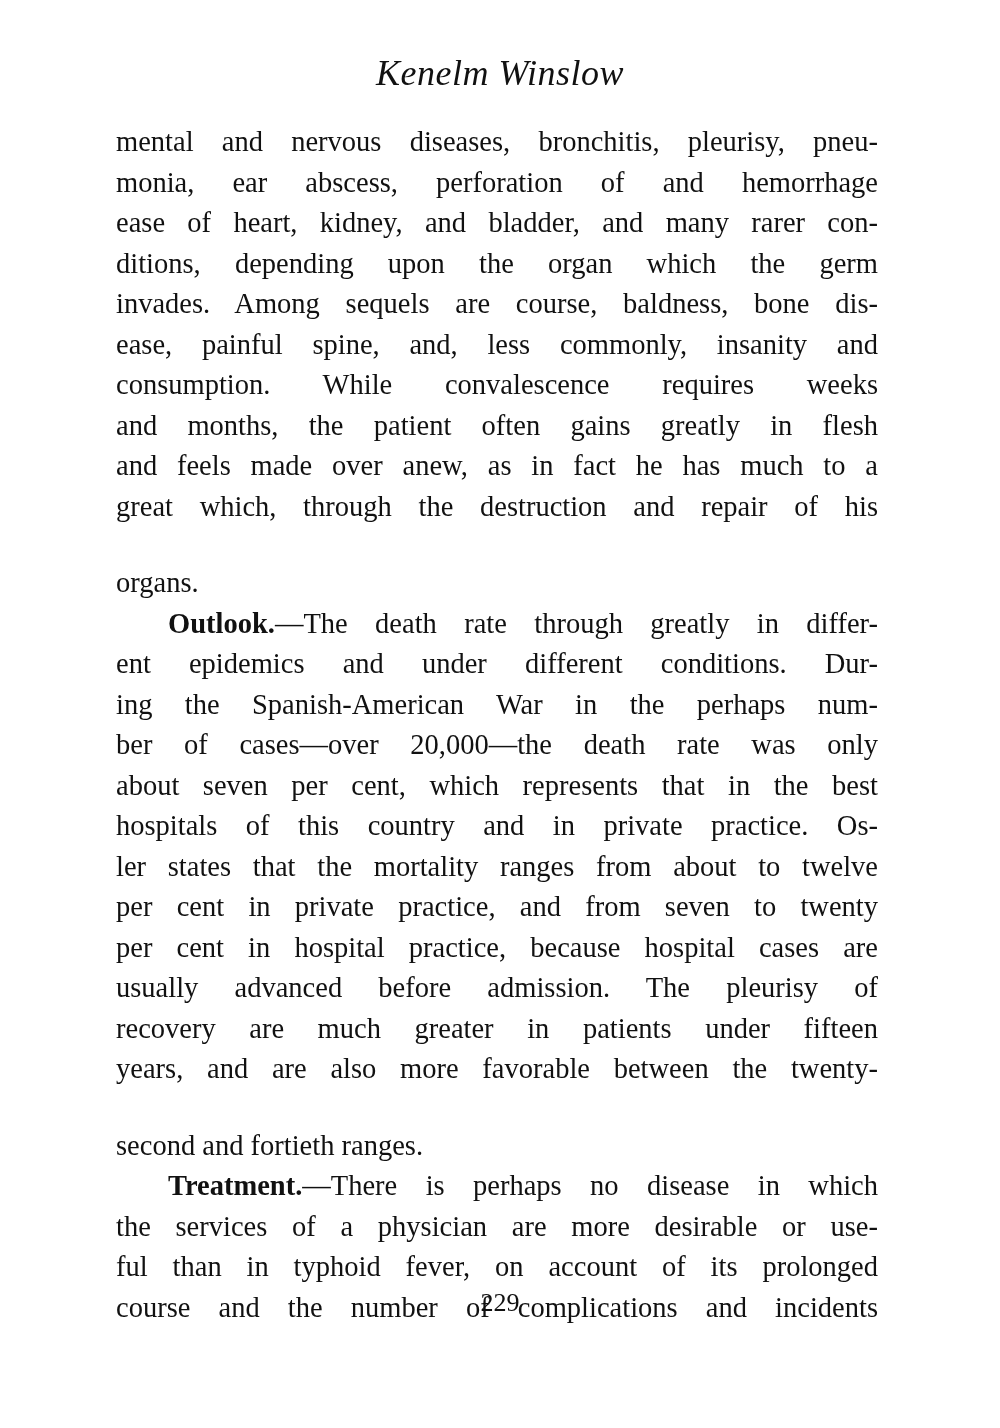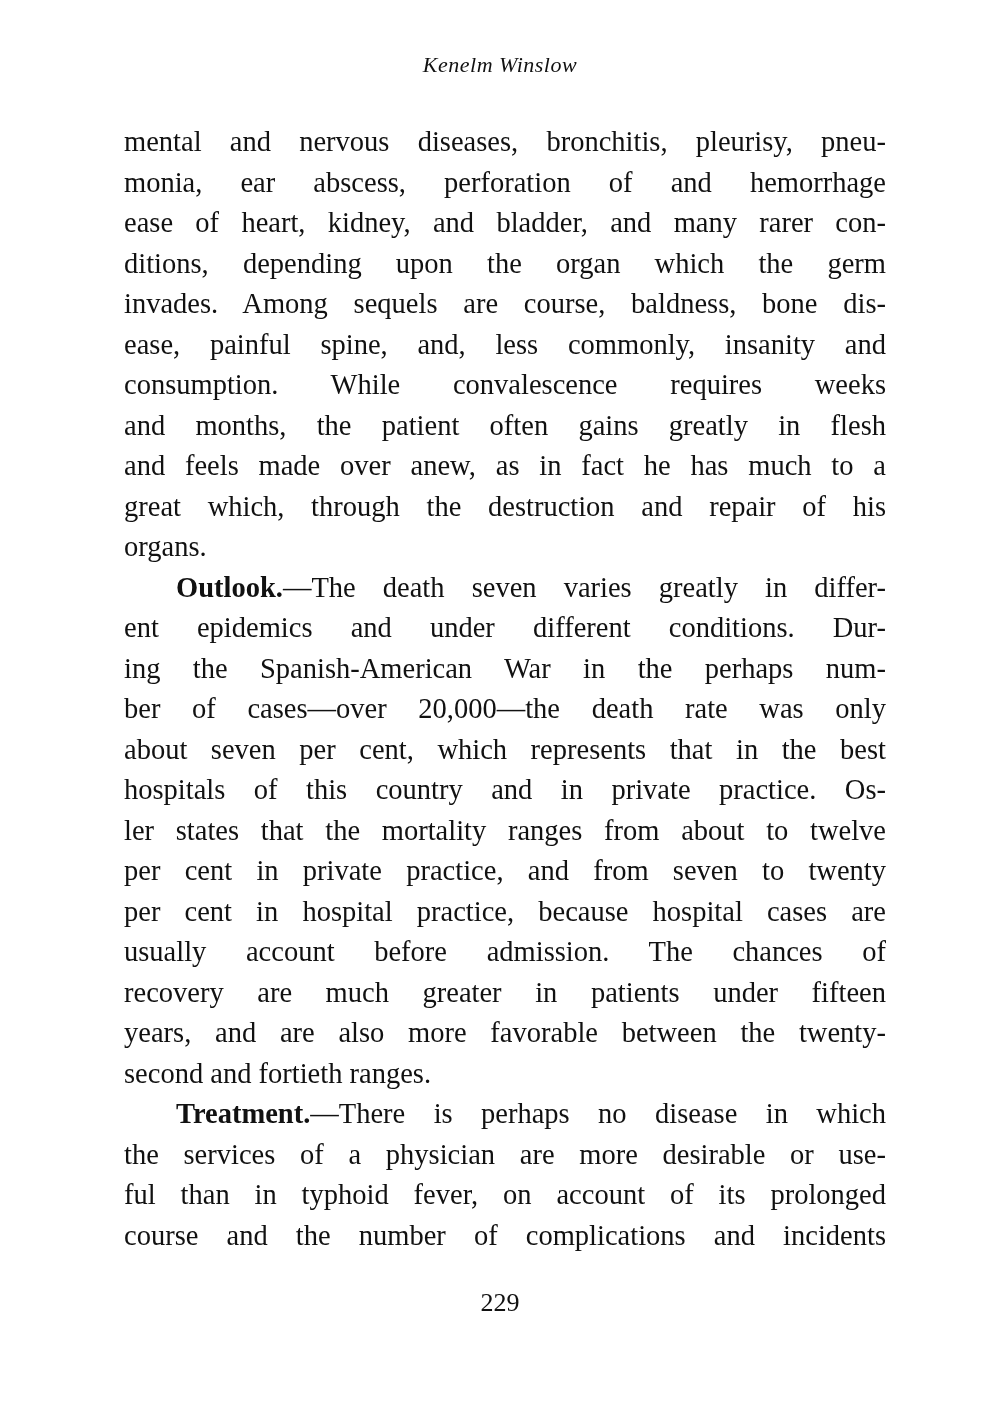--- a/index.html
+++ b/index.html
@@ -1,26 +1,26 @@
 <!DOCTYPE html>
 <html><head>
 <meta charset="utf-8">
 <style>
   html, body { margin: 0; padding: 0; background: #ffffff; }
   body { width: 1000px; height: 1428px; position: relative; overflow: hidden; color: #111; }
   .header {
     position: absolute; top: 52px; left: 0; width: 1000px; text-align: center;
-    font-family: "Liberation Serif", serif; font-style: italic; font-size: 22px; letter-spacing: 0.5px;
+    font-family: "Liberation Serif", serif; font-style: italic; font-size: 36px; letter-spacing: 0.5px;
   }
   .body-text {
-    position: absolute; top: 122px; left: 124px; width: 762px;
+    position: absolute; top: 122px; left: 116px; width: 762px;
     font-family: "Liberation Serif", serif; font-size: 28.5px; line-height: 40.5px;
   }
   .line { display: block; text-align: justify; text-align-last: justify; white-space: nowrap; height: 40.5px; }
-  .line.last { text-align-last: left; }
+  .line.last { text-align-last: left; margin-top: 36px; }
   .indent { padding-left: 52px; }
   .runin { font-weight: bold; }
   .page-number {
     position: absolute; top: 1288px; left: 0; width: 1000px; text-align: center;
     font-family: "Liberation Serif", serif; font-size: 26px;
   }
 </style>
 </head>
 <body>
 
@@ -35,30 +35,30 @@
     <span class="line">invades. Among sequels are course, baldness, bone dis-</span>
     <span class="line">ease, painful spine, and, less commonly, insanity and</span>
     <span class="line">consumption. While convalescence requires weeks</span>
     <span class="line">and months, the patient often gains greatly in flesh</span>
     <span class="line">and feels made over anew, as in fact he has much to a</span>
     <span class="line">great which, through the destruction and repair of his</span>
     <span class="line last">organs.</span>
   </div>
 
   <div>
-    <span class="line indent"><span class="runin">Outlook.</span><span>—The death seven varies greatly in differ-</span></span>
+    <span class="line indent"><span class="runin">Outlook.</span><span>—The death rate through greatly in differ-</span></span>
     <span class="line">ent epidemics and under different conditions. Dur-</span>
     <span class="line">ing the Spanish-American War in the perhaps num-</span>
     <span class="line">ber of cases—over 20,000—the death rate was only</span>
     <span class="line">about seven per cent, which represents that in the best</span>
     <span class="line">hospitals of this country and in private practice. Os-</span>
     <span class="line">ler states that the mortality ranges from about to twelve</span>
     <span class="line">per cent in private practice, and from seven to twenty</span>
     <span class="line">per cent in hospital practice, because hospital cases are</span>
-    <span class="line">usually account before admission. The chances of</span>
+    <span class="line">usually advanced before admission. The pleurisy of</span>
     <span class="line">recovery are much greater in patients under fifteen</span>
     <span class="line">years, and are also more favorable between the twenty-</span>
     <span class="line last">second and fortieth ranges.</span>
   </div>
 
   <div>
     <span class="line indent"><span class="runin">Treatment.</span><span>—There is perhaps no disease in which</span></span>
     <span class="line">the services of a physician are more desirable or use-</span>
     <span class="line">ful than in typhoid fever, on account of its prolonged</span>
     <span class="line">course and the number of complications and incidents</span>

